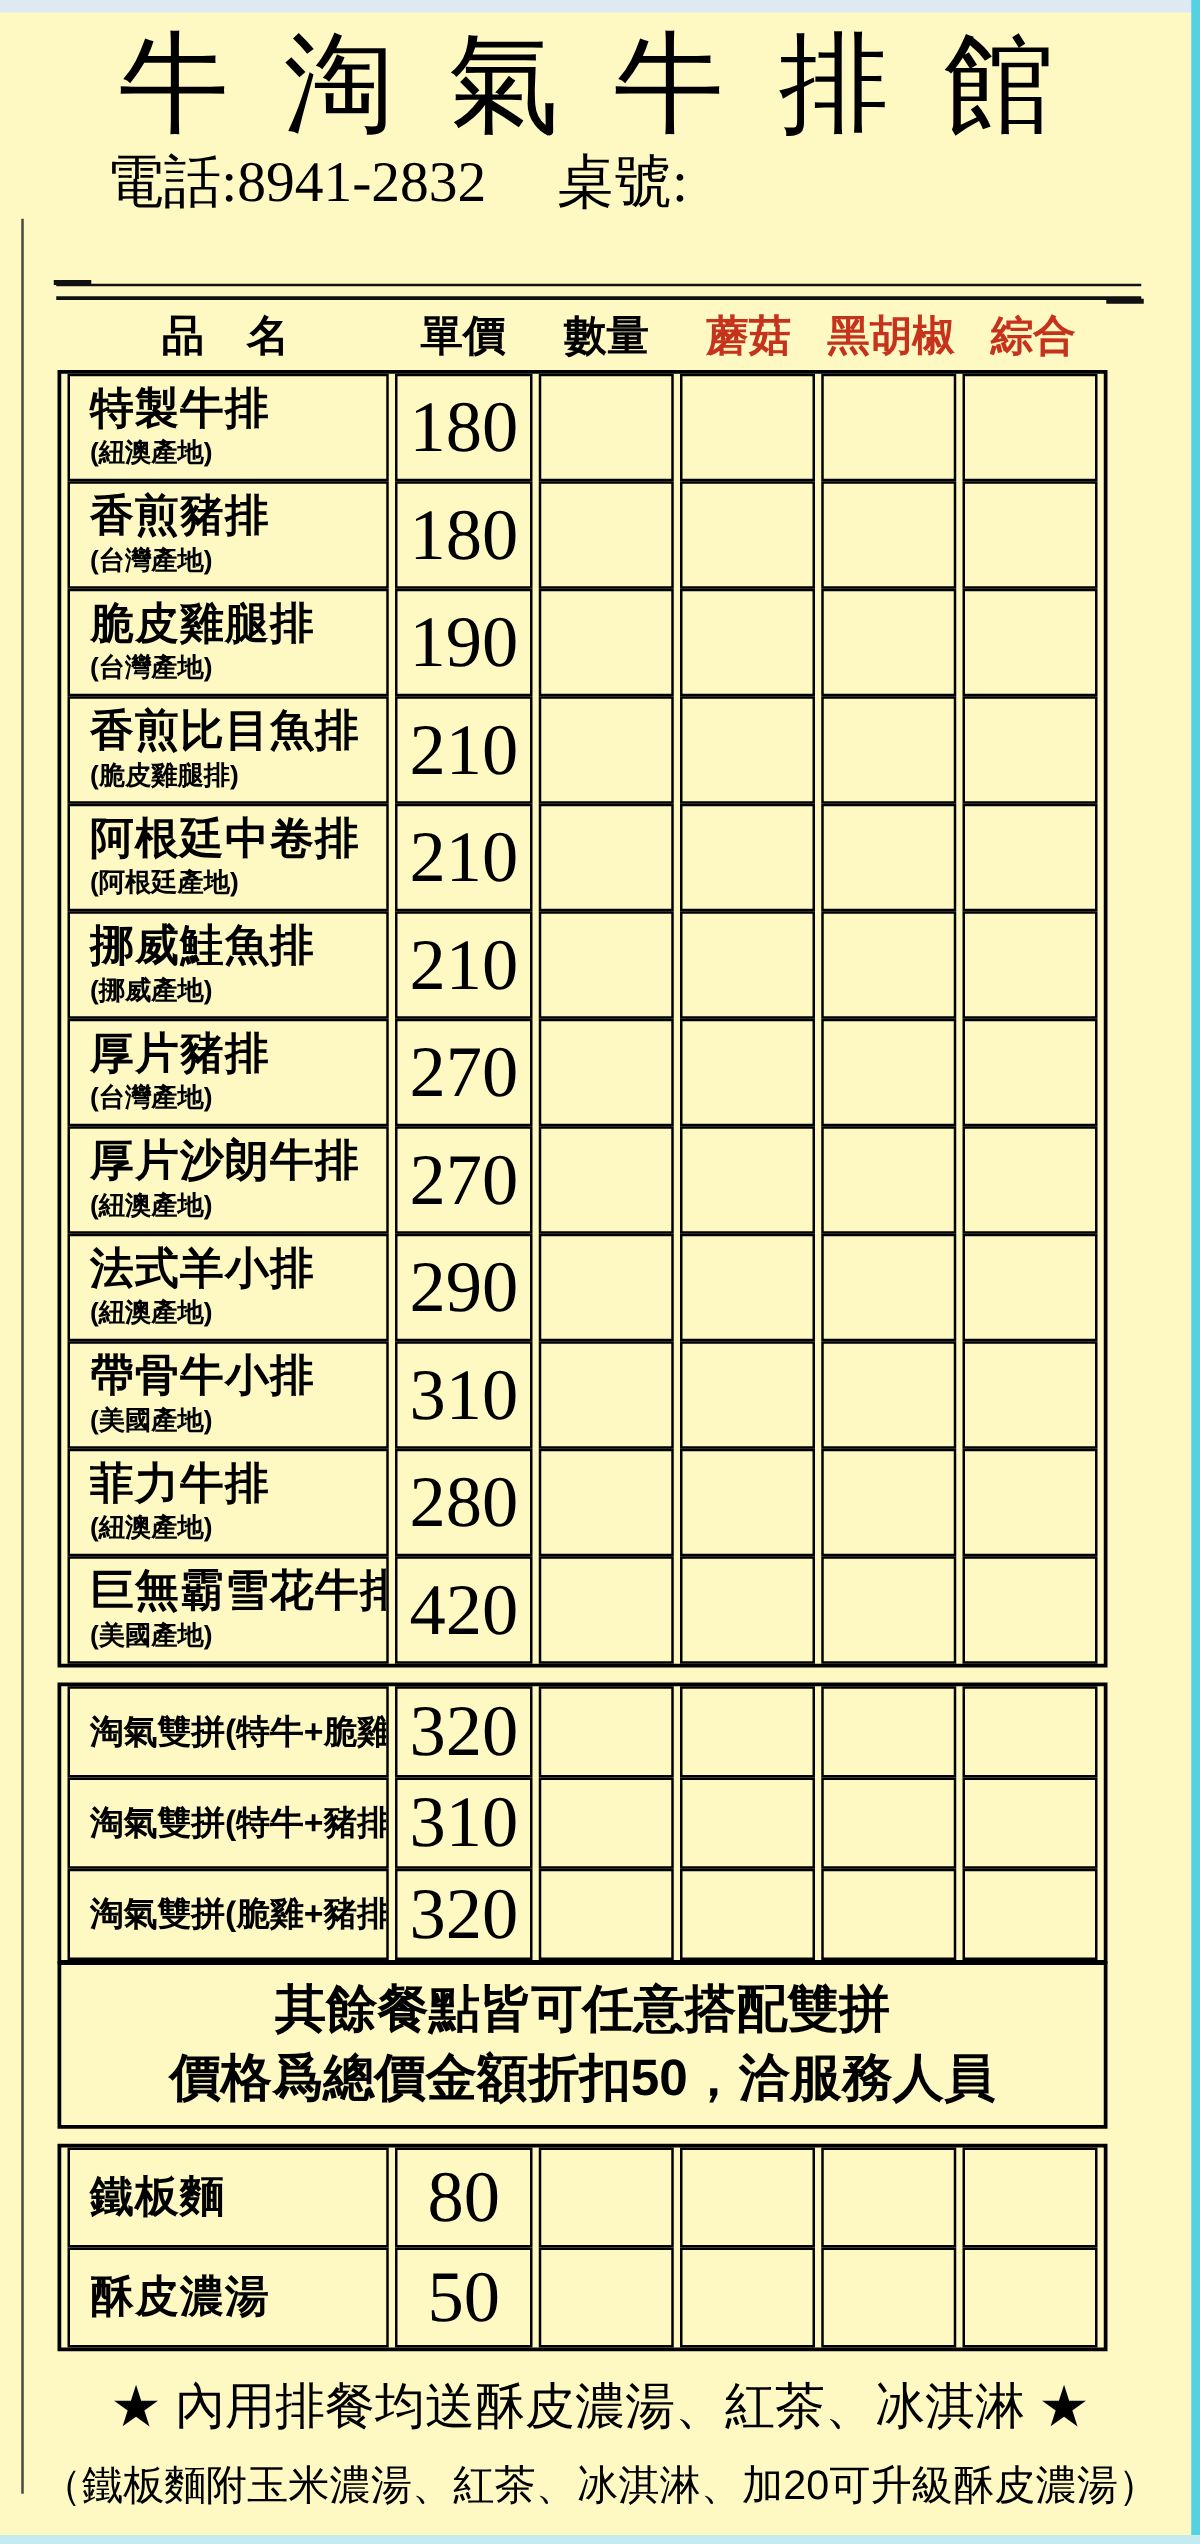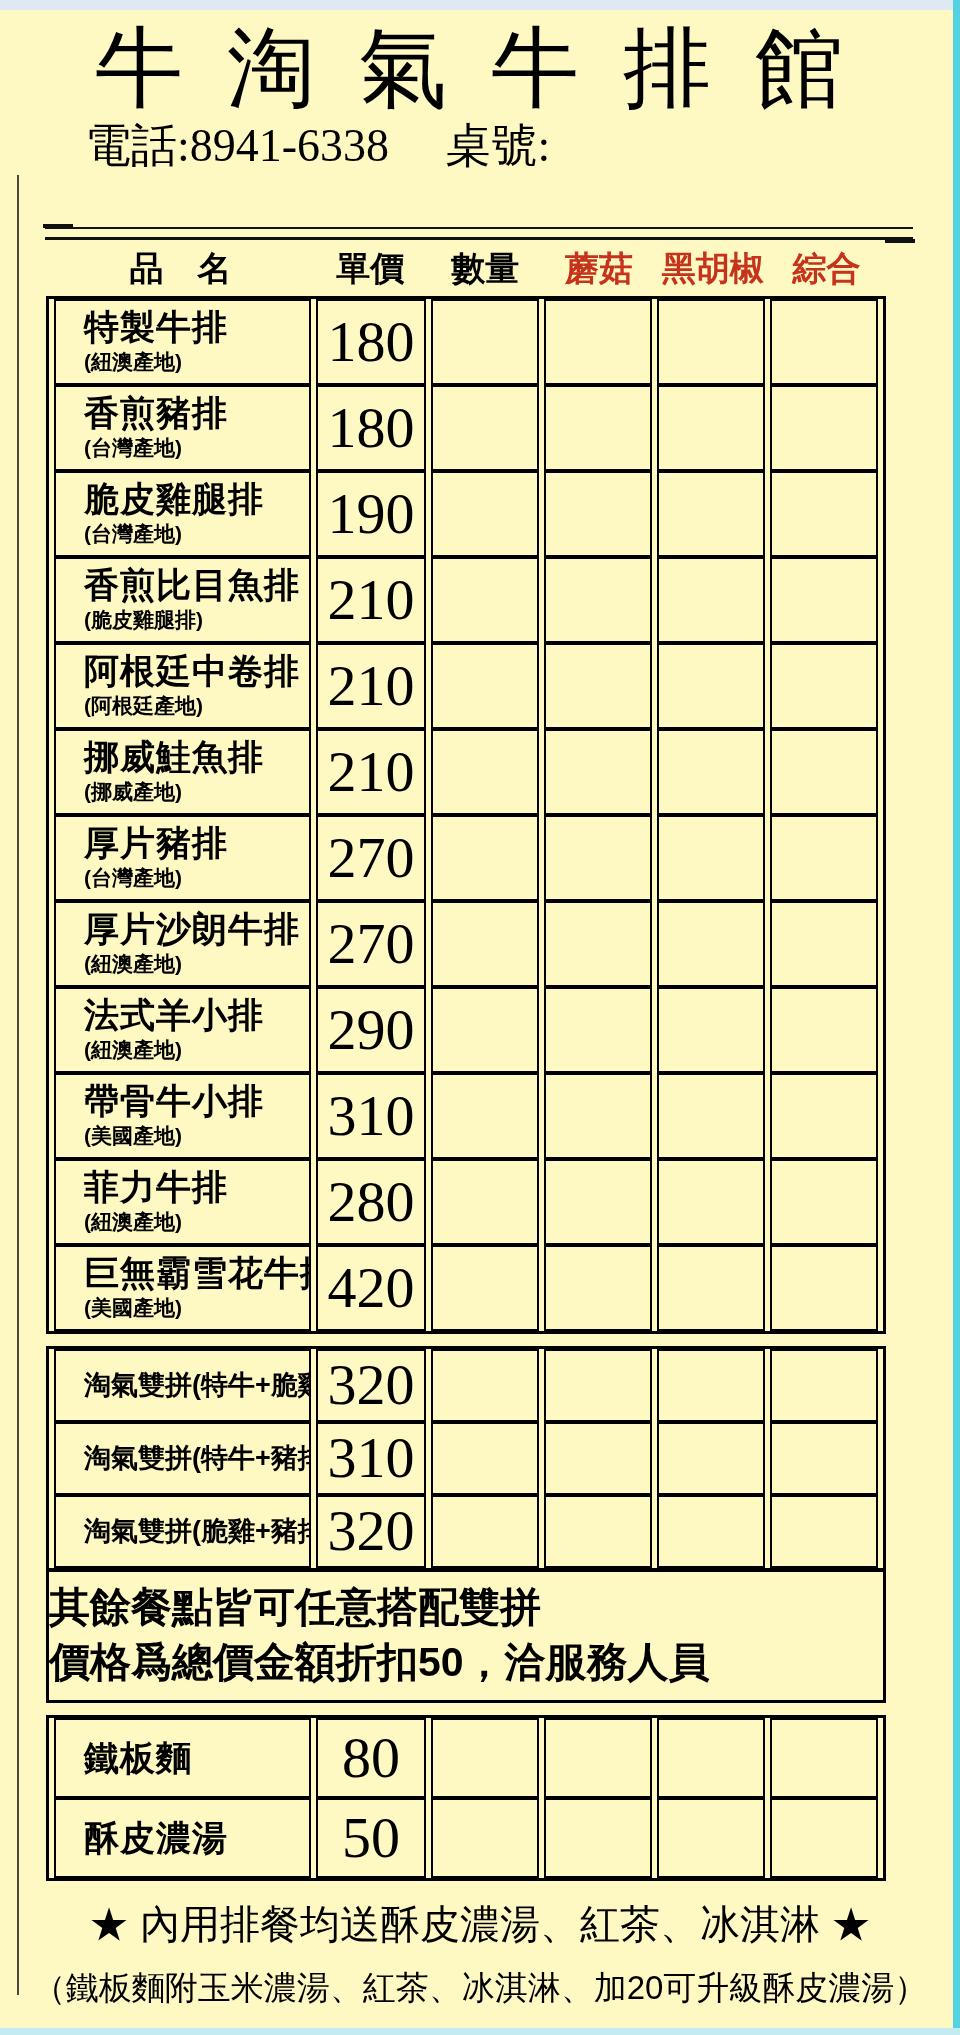--- a/index.html
+++ b/index.html
@@ -26,44 +26,44 @@
   table.header-row{margin-top:4px;}
   table.header-row td{border:none;height:50px;text-align:center;vertical-align:middle;
                       font-weight:bold;font-size:34px;white-space:nowrap;}
   td.red{color:var(--header-red,#c5331c);}
 
   table.bordered{border:3px solid #000;margin-top:2px;}
   table.bordered td{border:2px solid #000;vertical-align:middle;}
   table.s0{margin-top:2px;}  table.s1{margin-top:12px;}  table.s2{margin-top:12px;}
   .s0 td{height:86px;} .s1 td{height:73px;} .s2 td{height:80px;}
 
-  td.name-cell{padding-left:28px;}
+  td.name-cell{padding-left:16px;}
   .dish{font-weight:bold;font-size:35px;line-height:1.12;letter-spacing:1px;white-space:nowrap;}
   .s1 .dish{font-size:27px;letter-spacing:0;}
   .origin{font-weight:bold;font-size:21px;margin-top:2px;white-space:nowrap;}
   td.price-cell{font-family:"Liberation Serif",serif;font-size:58px;text-align:center;line-height:1;}
 
   .note-box{box-sizing:border-box;margin:-2px 0 0 46px;width:840px;border:3px solid #000;
-            padding:8px 0 10px 0;font-weight:bold;font-size:41px;line-height:55px;white-space:nowrap;}
+            padding:8px 0 10px 0;text-align:center;font-weight:bold;font-size:41px;line-height:55px;white-space:nowrap;}
   .footer1{margin-top:16px;text-align:center;font-size:40px;white-space:nowrap;}
   .footer2{margin-top:14px;text-align:center;font-size:33px;white-space:nowrap;}
 </style>
 </head>
 <body>
 
 <div class="page">
   <div class="scan-top"></div>
   <div class="scan-right"></div>
   <div class="scan-bottom"></div>
   <div class="scan-left"></div>
 
   <h1 class="title">牛淘氣牛排館</h1>
 
   <div class="info-row">
-    <span>電話:8941-6338</span>
+    <span>電話:8941-2832</span>
     <span class="tableno">桌號:</span>
   </div>
 
   <div class="double-rule"></div>
 
   <table class="menu header-row">
     <colgroup>
         <col style="width:257px">
         <col style="width:110px">
         <col style="width:108px">

